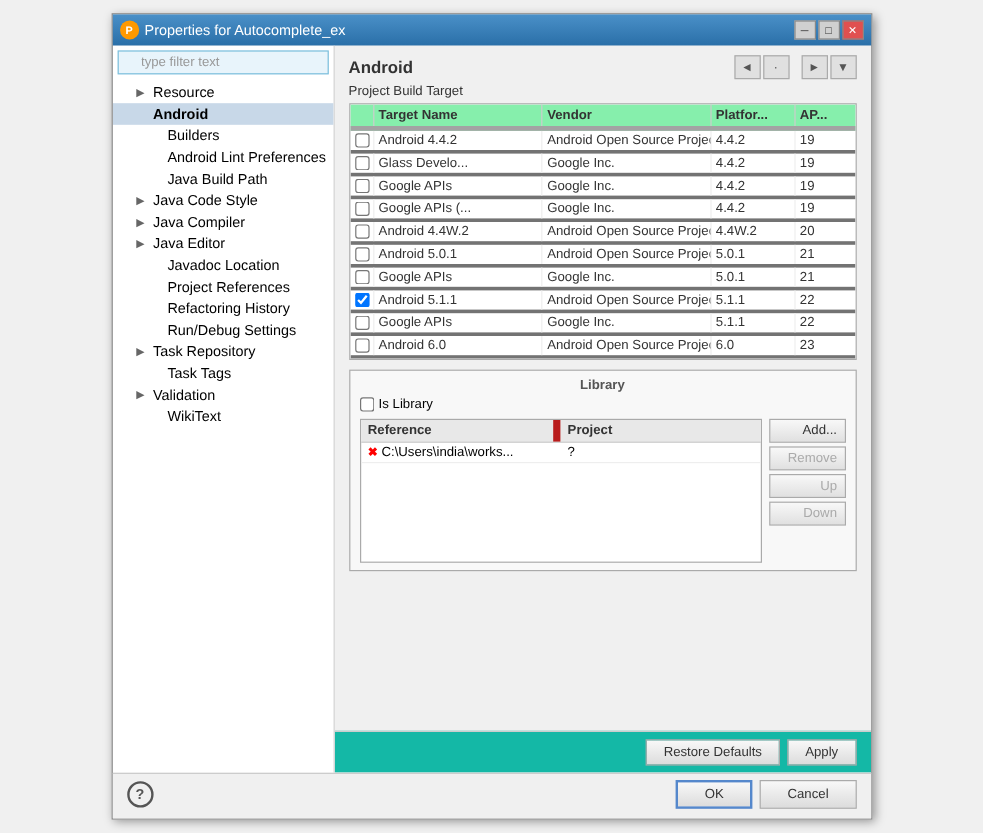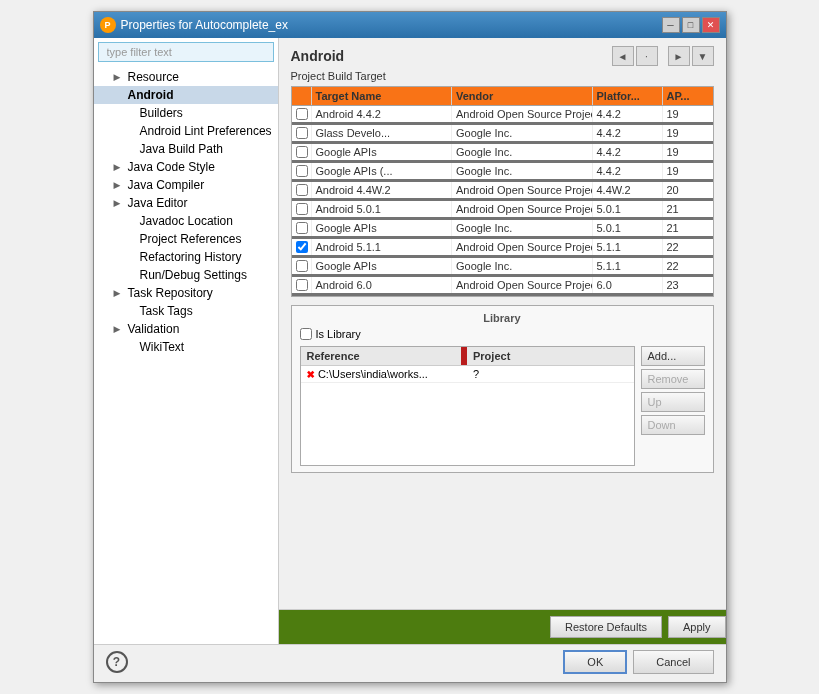--- a/index.html
+++ b/index.html
@@ -76,21 +76,21 @@
     .left-panel {
       width: 185px;
       background: white;
       border-right: 1px solid #ccc;
       display: flex;
       flex-direction: column;
       flex-shrink: 0;
     }
     .filter-input {
       margin: 4px;
-      padding: 3px 8px;
+      padding: 3px 19px;
       border: 1px solid #7bbfdd;
       background: #e8f4fb;
       font-size: 11px;
       color: #999;
       outline: none;
       width: calc(100% - 8px);
     }
     .tree-container {
       flex: 1;
       overflow-y: auto;
@@ -168,22 +168,22 @@
       margin-bottom: 4px;
     }
     .build-target-container {
       border: 1px solid #aaa;
       background: white;
       overflow: hidden;
     }
     .table-header {
       display: grid;
       grid-template-columns: 20px 1fr 1fr 70px 50px;
-      background: #f97316;
-      border-bottom: 1px solid #a3a3a3;
+      background: #86efac;
+      border-bottom: 4px solid #a3a3a3;
     }
     .th {
       padding: 3px 4px;
       font-size: 11px;
       font-weight: bold;
       border-right: 1px solid #ccc;
       color: #333;
     }
     .th:last-child { border-right: none; }
     .table-body {
@@ -282,33 +282,33 @@
       flex-direction: column;
       gap: 3px;
     }
     .ref-btn {
       width: 64px;
       padding: 3px 6px;
       font-size: 11px;
       background: linear-gradient(to bottom, #f8f8f8, #e0e0e0);
       border: 1px solid #aaa;
       cursor: pointer;
-      text-align: left;
+      text-align: right;
       color: #333;
     }
     .ref-btn:disabled { color: #aaa; cursor: default; }
 
     
     .bottom-bar {
-      padding: 6px 0;
+      padding: 6px 12px;
       display: flex;
       justify-content: flex-end;
       gap: 6px;
       border-top: 1px solid #ccc;
-      background: #4d7c0f;
+      background: #14b8a6;
       flex-shrink: 0;
     }
     .action-btn {
       padding: 4px 14px;
       font-size: 11px;
       background: linear-gradient(to bottom, #f8f8f8, #dcdcdc);
       border: 1px solid #aaa;
       cursor: pointer;
       color: #333;
     }

